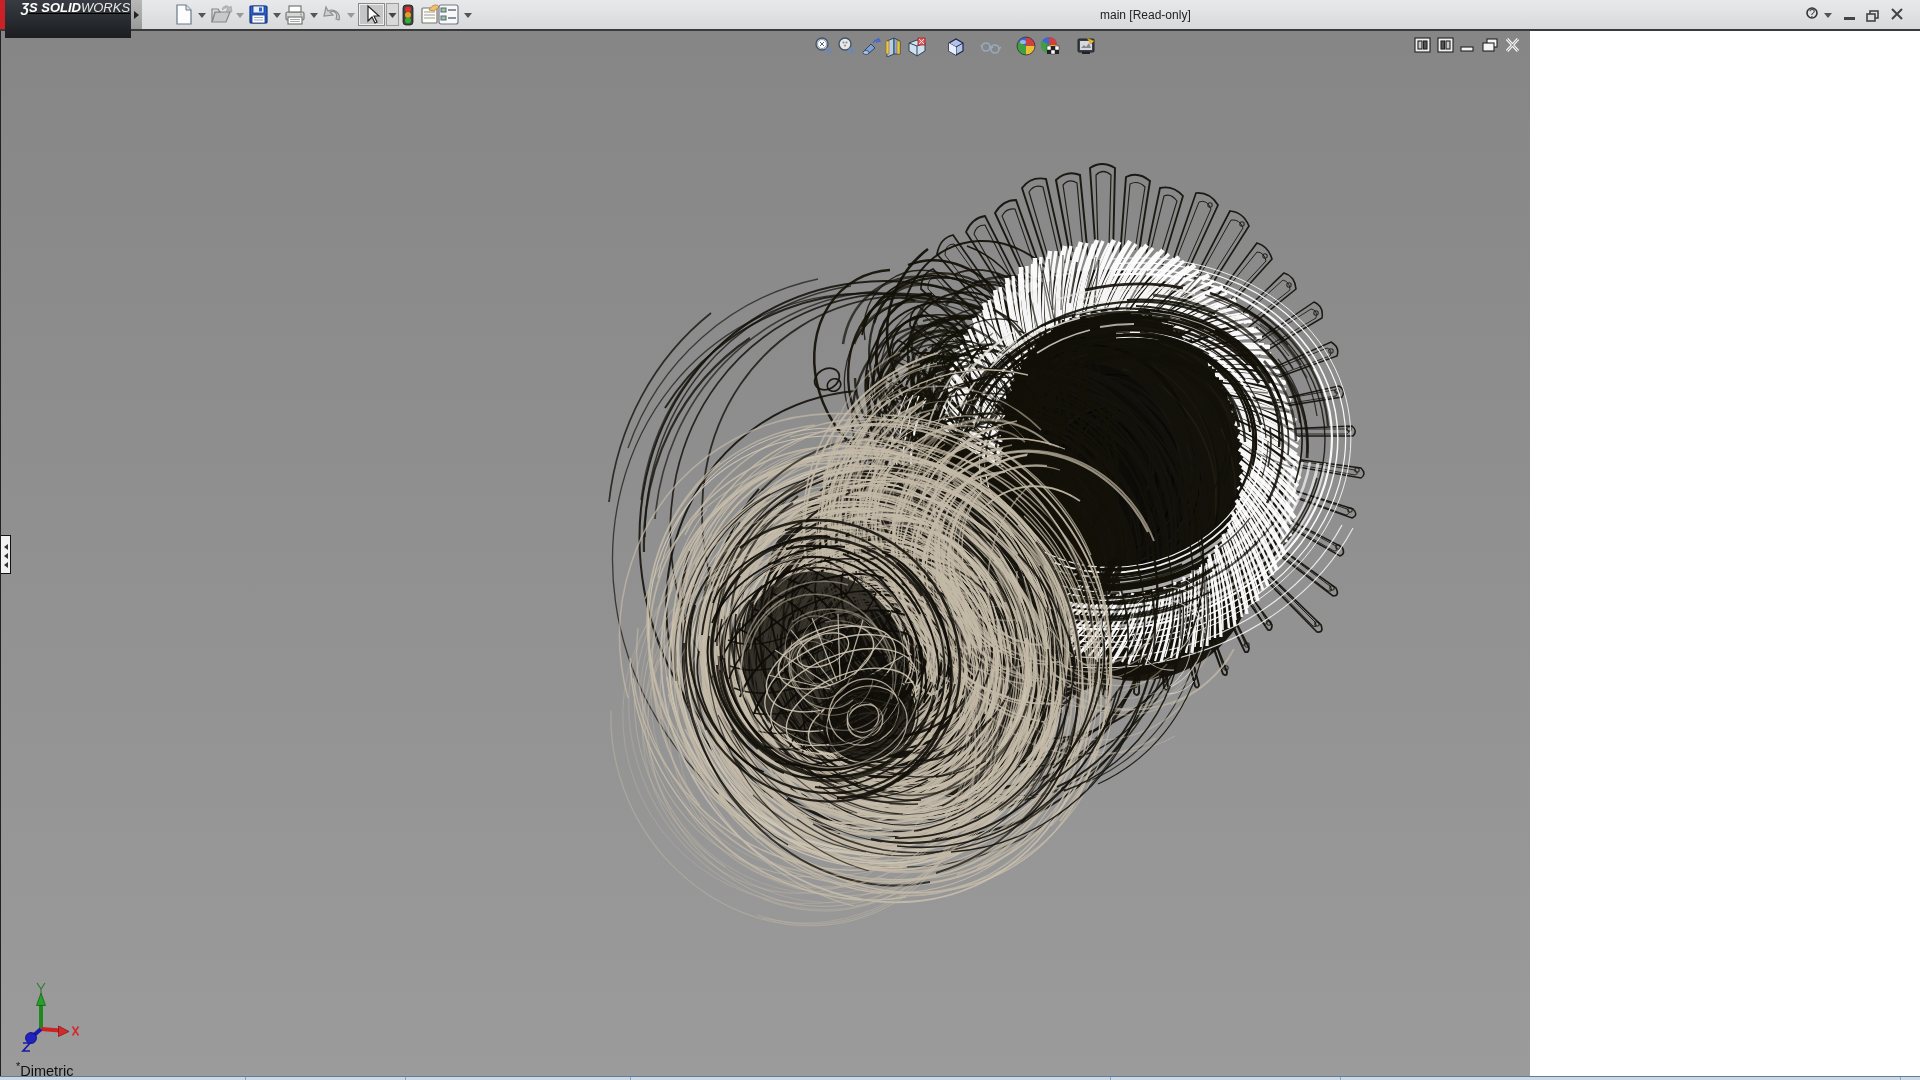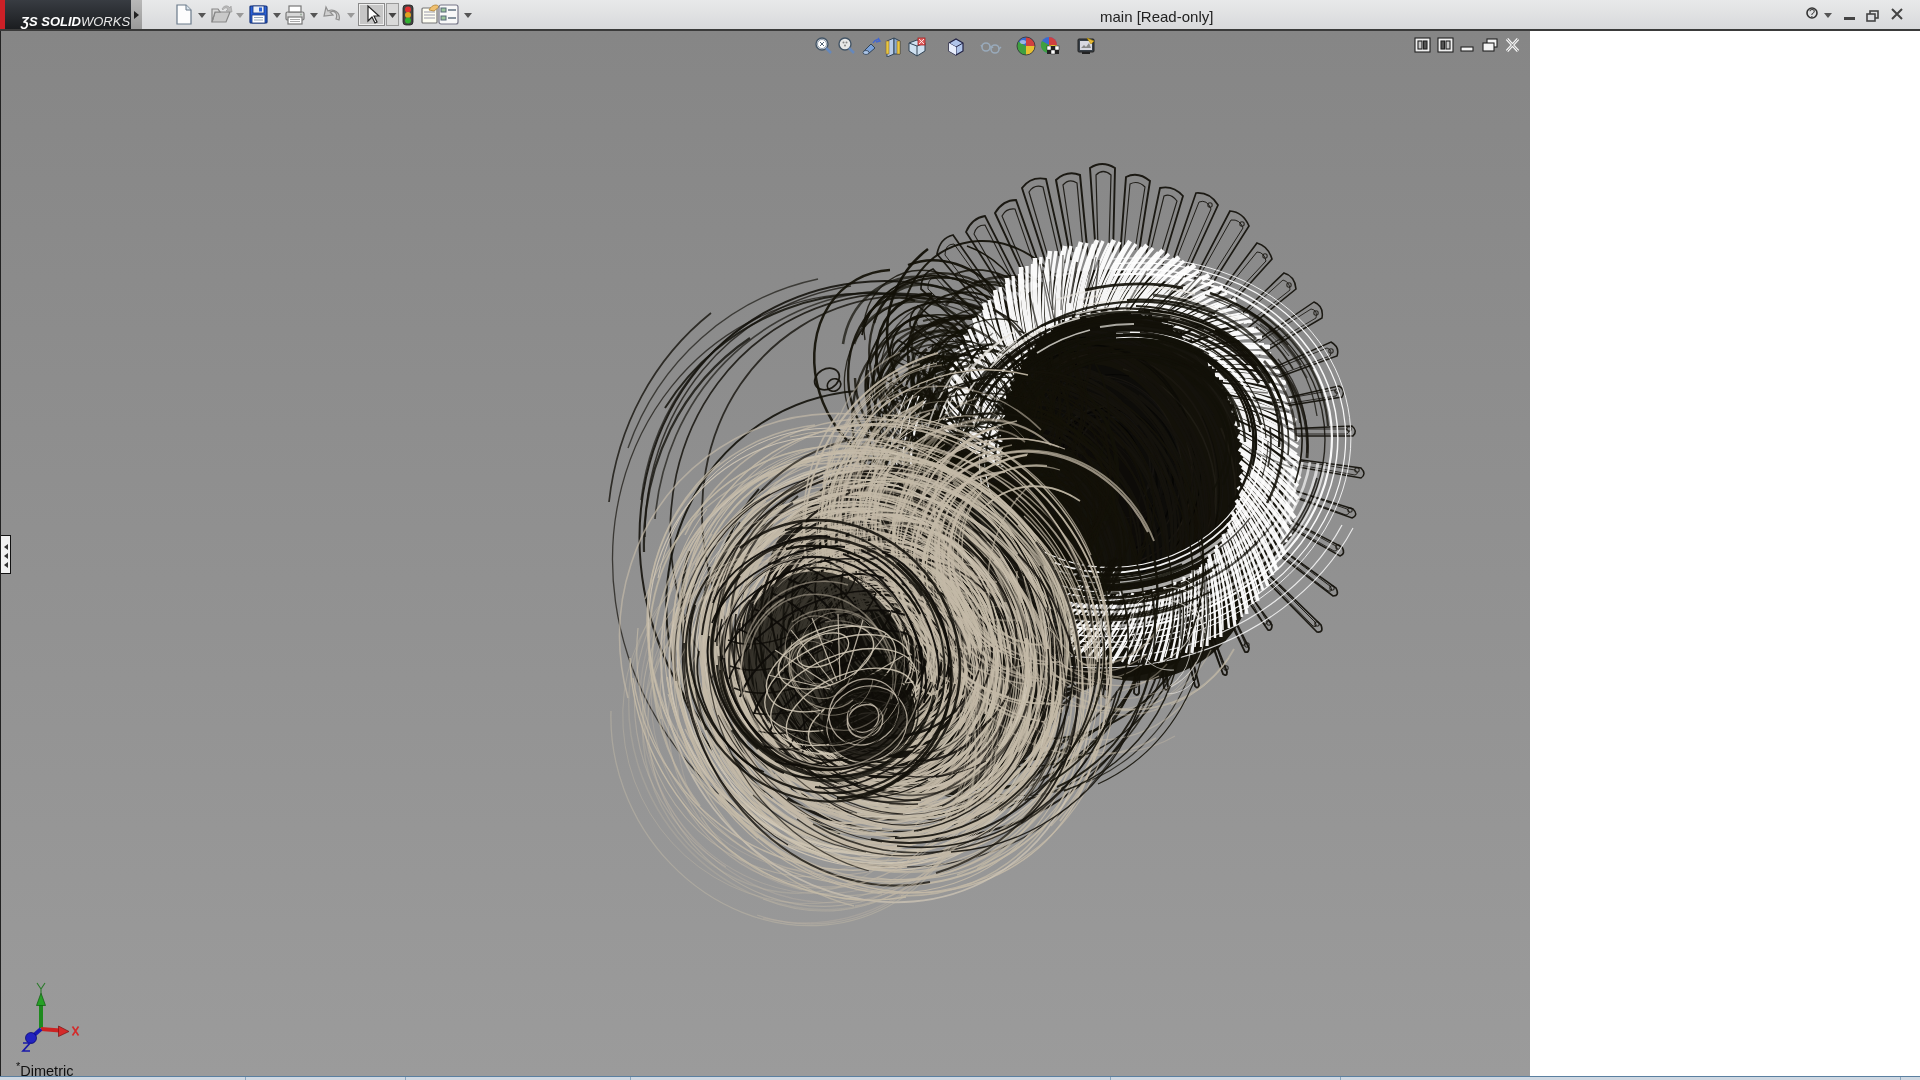--- a/index.html
+++ b/index.html
@@ -1,27 +1,27 @@
 <!DOCTYPE html>
 <html><head>
 <meta charset="utf-8">
 <style>
 * { margin:0; padding:0; box-sizing:border-box; }
 html,body { width:1920px; height:1080px; overflow:hidden; font-family:"Liberation Sans", sans-serif; }
 #titlebar { position:absolute; left:0; top:0; width:1920px; height:31px;
   background:linear-gradient(#e8e9ea,#d8d9db); border-bottom:2px solid #3a3a3a; }
-#swblock { position:absolute; left:5px; top:0; width:126px; height:29px;
-  background:linear-gradient(#383c42,#1b1d20); display:flex; align-items:flex-end; }
+#swblock { position:absolute; left:5px; top:0; width:126px; height:38px;
+  background:linear-gradient(#383c42,#1b1d20); display:flex; align-items:flex-start;text-decoration:underline; }
 #redstripe { position:absolute; left:0; top:0; width:5px; height:29px; background:#cc2027; }
 #swlogo { color:#fff; font-size:13px; margin-left:16px; font-style:italic; font-weight:bold; white-space:nowrap; }
 #swlogo .lt { font-weight:normal; color:#e8e8e8; }
 #flyout { position:absolute; left:131px; top:0; width:11px; height:29px; background:linear-gradient(#b8b8b8,#9a9a9a); }
 #flyout:after { content:""; position:absolute; left:3px; top:11px; border-left:5px solid #222; border-top:4px solid transparent; border-bottom:4px solid transparent; }
 .tbicon { position:absolute; top:3px; width:24px; height:23px; }
-#title-text { position:absolute; left:1100px; top:8px; font-size:15px; color:#222; }
+#title-text { position:absolute; left:1100px; top:8px; font-size:12px; color:#222; }
 #winbtns { position:absolute; right:8px; top:6px; color:#333; font-size:14px; display:flex; gap:10px; align-items:center; }
 #viewport { position:absolute; left:0; top:31px; width:1530px; height:1045px;
   background:linear-gradient(#868686,#9b9b9b); border-left:1px solid #222; }
 #viewtb { position:absolute; left:808px; top:4px; height:22px; }
 #vwbtns { position:absolute; right:6px; top:6px; display:flex; gap:5px; }
 #lefttab { position:absolute; left:0px; top:504px; width:10px; height:39px; background:#f2f2f2; border:1px solid #111; border-left:none; }
 #triad { position:absolute; left:14px; top:949px; }
 #viewname { position:absolute; left:15px; top:1029px; font-size:14.5px; color:#111; }
 #viewname sup { font-size:11px; }
 #statusbar { position:absolute; left:0; top:1076px; width:1920px; height:4px; background:#cfd8e2; border-top:1px solid #5a7fa0; }

